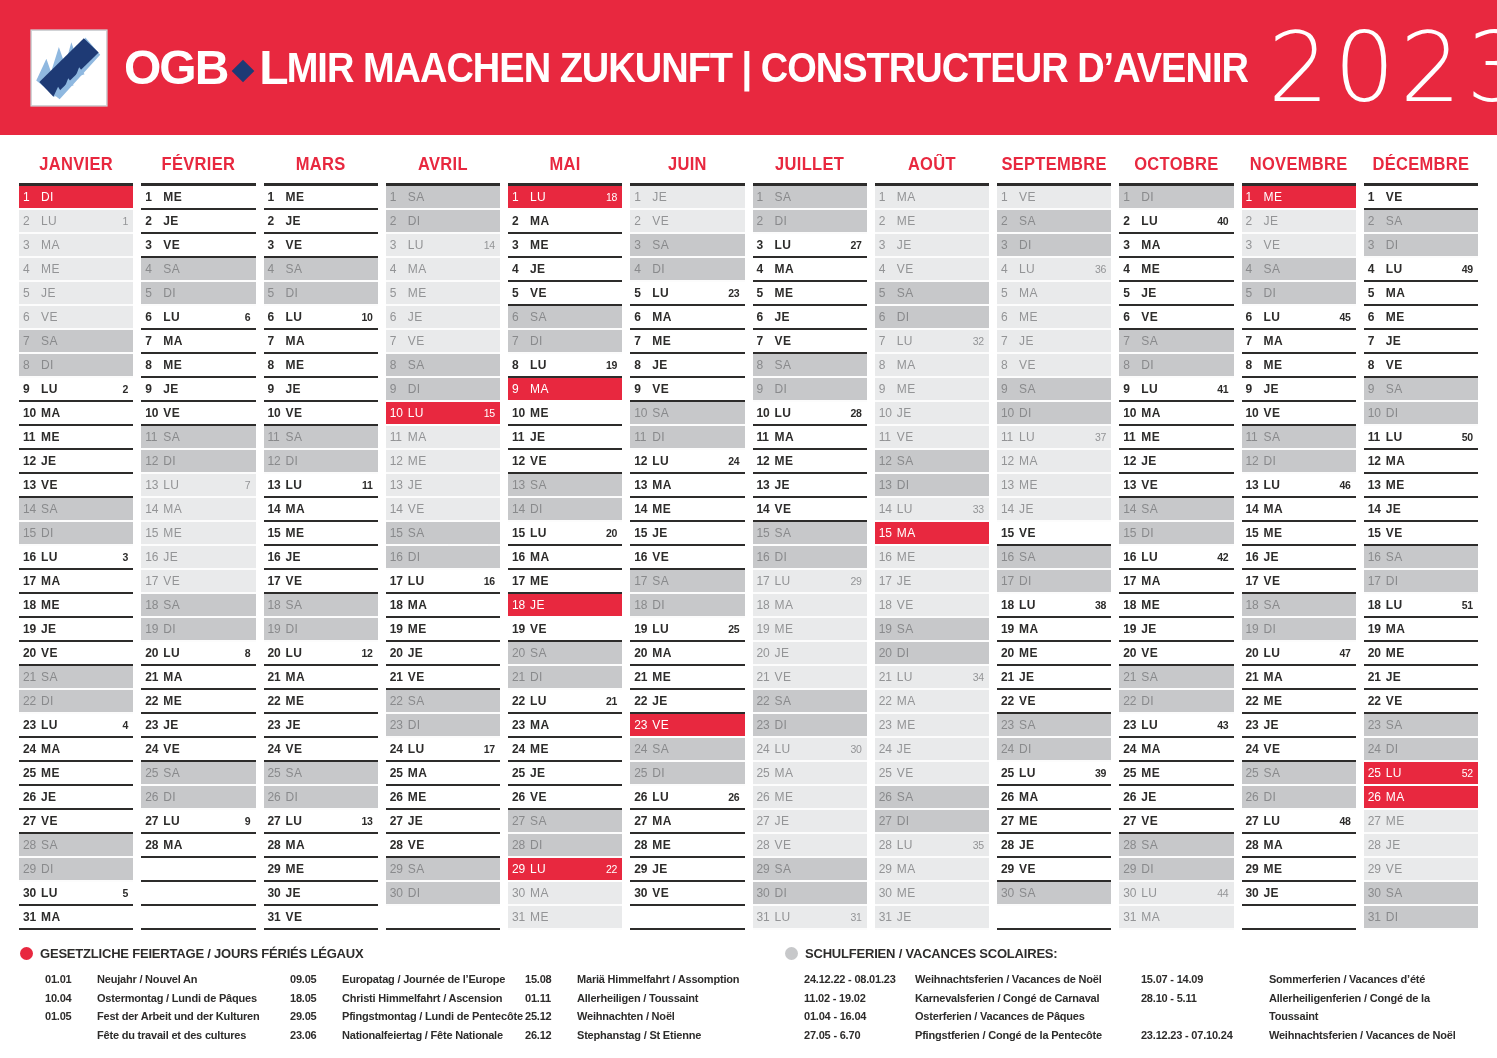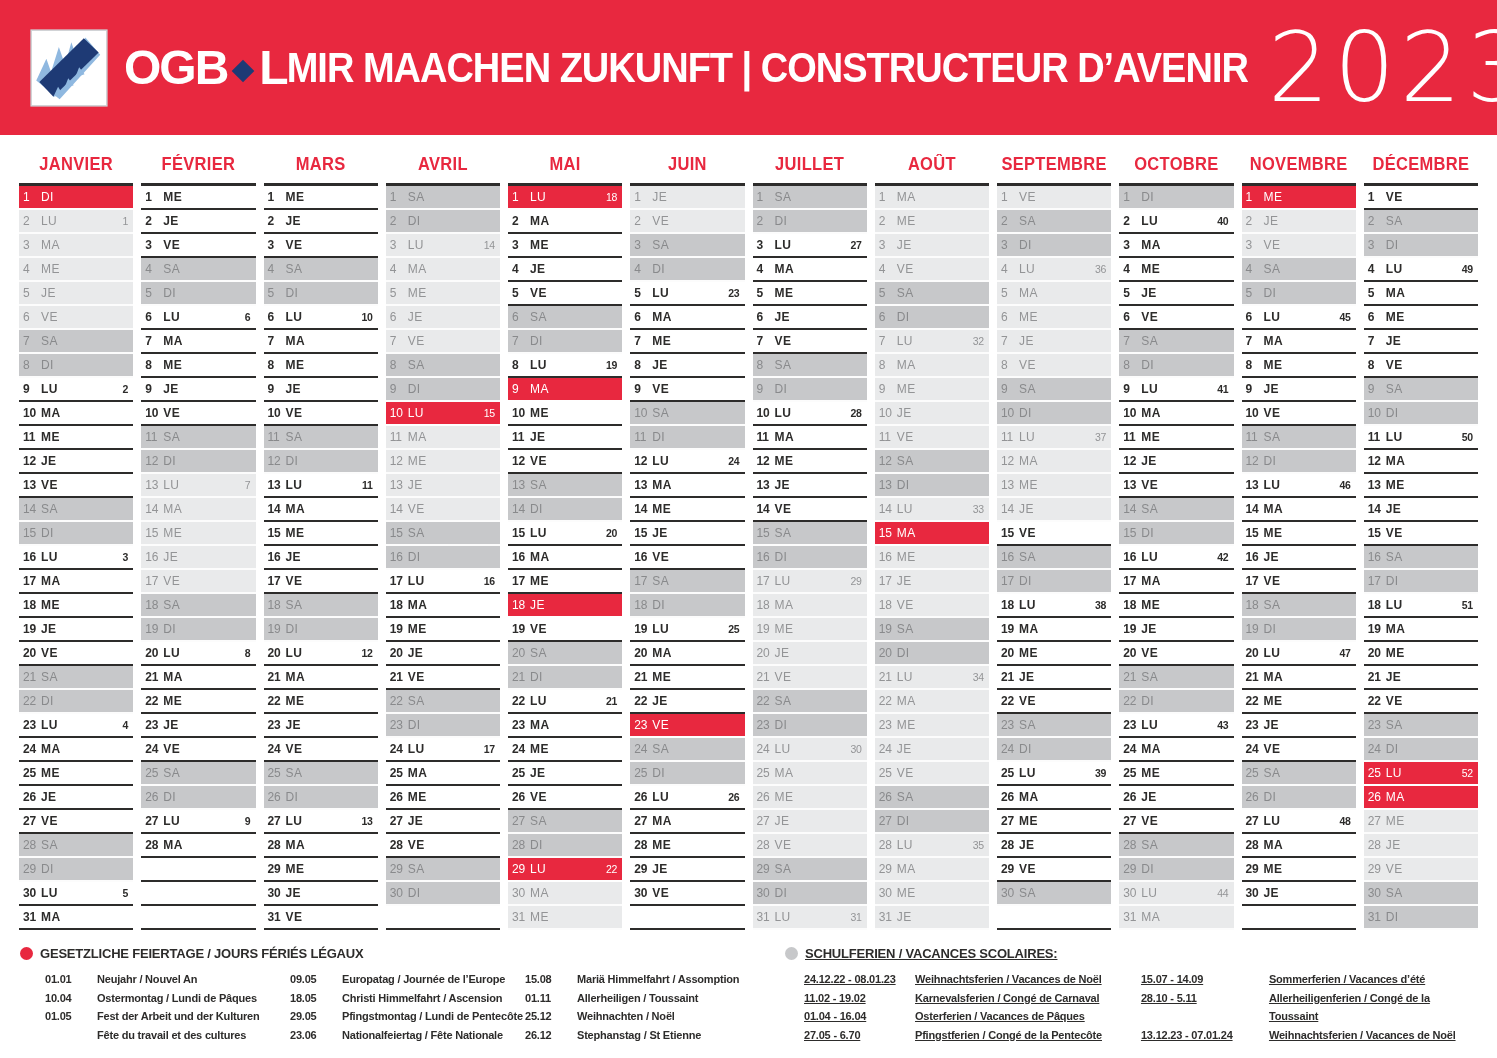--- a/index.html
+++ b/index.html
@@ -40,21 +40,21 @@
   .leg-title { display:flex; align-items:center; gap:7px; font-size:13px; font-weight:bold;
                letter-spacing:-.2px; margin-bottom:9px; white-space:nowrap; }
   .dot { width:13px; height:13px; border-radius:50%; flex-shrink:0; }
   .dot-red  { background:#e8283f; }
   .dot-gray { background:#c7c8ca; }
   .leg-cols { display:flex; padding-left:25px; }
   .leg-col-1 { width:245px; } .leg-col-2 { width:235px; } .leg-col-3 { width:245px; }
   .leg-item { display:flex; font-size:11px; line-height:18.5px; font-weight:bold;
               letter-spacing:-.2px;gap:8px; }
   .leg-item .dt { width:44px; flex-shrink:0; }
-  .leg-right { flex:1;text-decoration:underline; }
+  .leg-right { flex:1; }
   .leg-right .leg-cols { padding-left:19px; }
   .sch-col-a { width:342px; } 
   .sch-col-a .dt { width:103px; }
   .sch-col-b .dt { width:120px; }
 </style>
 </head>
 <body>
 
 <div class="banner">
   <div class="logo">
@@ -1750,19 +1750,19 @@
       <div class="sch-col-b">
           <div class="leg-item">
             <span class="dt">15.07 - 14.09</span>
             <span class="lb">Sommerferien / Vacances d’été</span>
           </div>
           <div class="leg-item">
             <span class="dt">28.10 - 5.11</span>
             <span class="lb">Allerheiligenferien / Congé de la Toussaint</span>
           </div>
           <div class="leg-item">
-            <span class="dt">13.12.23 - 07.01.24</span>
+            <span class="dt">23.12.23 - 07.10.24</span>
             <span class="lb">Weihnachtsferien / Vacances de Noël</span>
           </div>
         </div>
     </div>
   </div>
 </div>
 
 </body></html>

